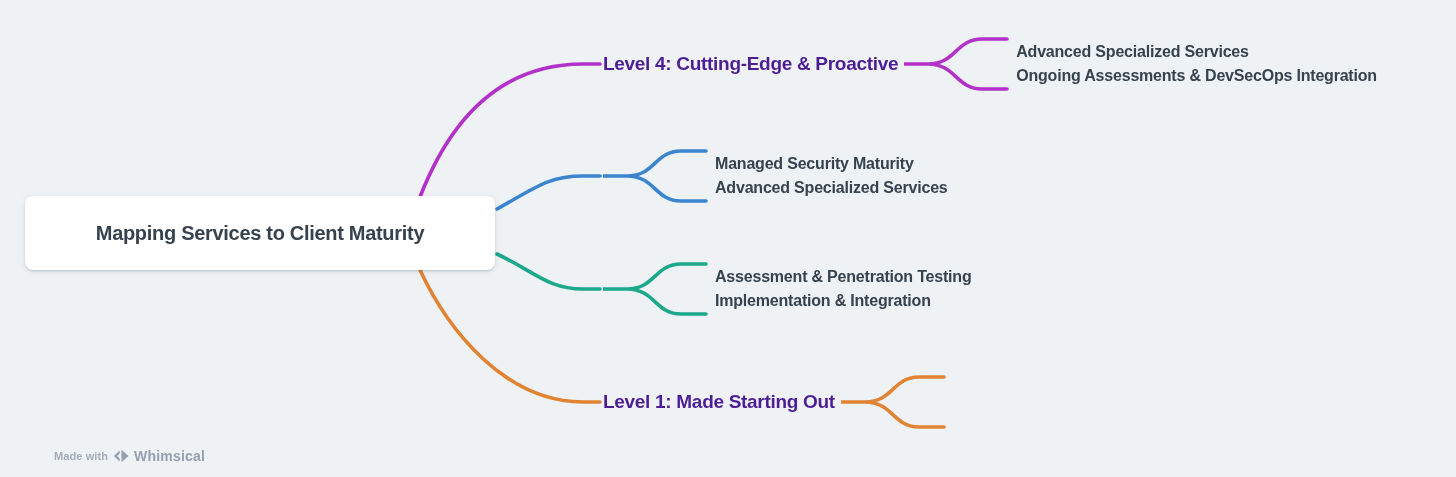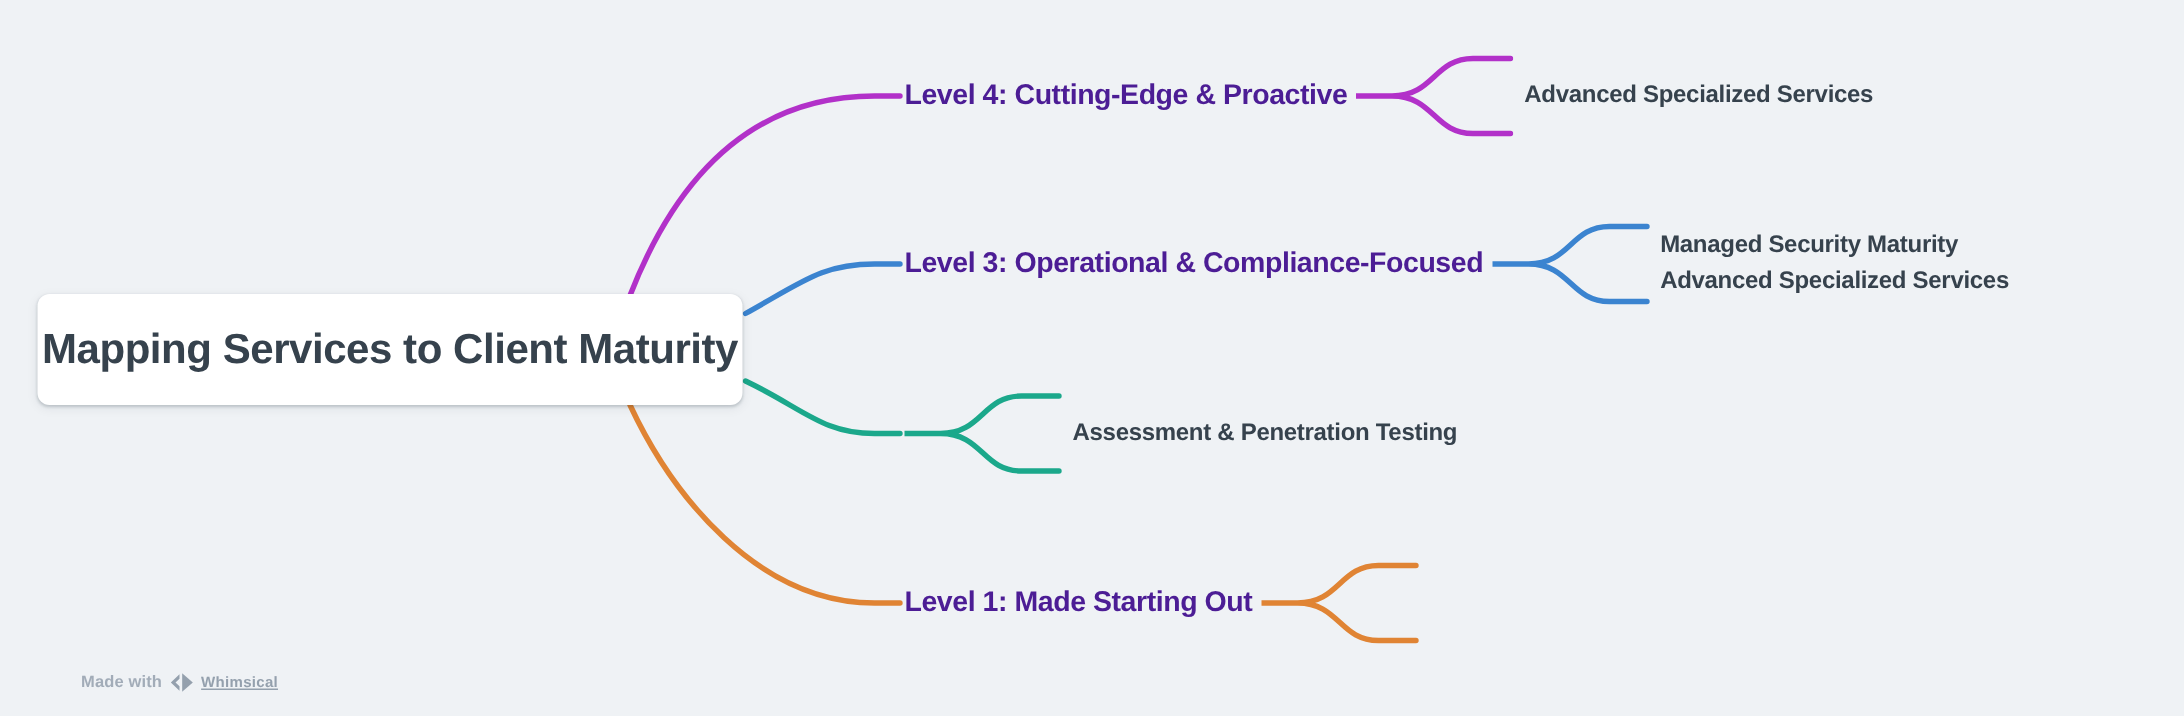--- a/index.html
+++ b/index.html
@@ -22,21 +22,21 @@
     left: 25px; top: 196px;
     width: 470px; height: 74px;
     background: #ffffff;
     border-radius: 8px;
     box-shadow: 0 1px 2px rgba(16,35,47,0.18), 0 2px 8px rgba(16,35,47,0.08);
     display: flex;
     align-items: center;
     justify-content: center;
   }
   .root-label {
-    font-size: 28px;
+    font-size: 20px;
     font-weight: 700;
     letter-spacing: -0.3px;
     color: #36424d;
     white-space: nowrap;
   }
   .branch {
     position: absolute;
     display: flex;
     align-items: center;
     height: 74px;
@@ -82,25 +82,24 @@
     cursor: pointer;
     padding-left: 30px;
   }
   .wm-made {
     font-size: 11px;
     font-weight: 700;
     color: #a2acb8;
     letter-spacing: 0.1px;
   }
   .wm-brand {
-    font-size: 10px;
+    font-size: 14px;
     font-weight: 700;
     color: #94a0ad;
     letter-spacing: 0.2px;
-    text-decoration: underline;
   }
   .wm-logo { display: block; }
 </style>
 </head>
 <body>
 
 <div class="canvas">
 
   <svg class="curves" viewBox="0 0 1456 477" fill="none" xmlns="http://www.w3.org/2000/svg">
     <path d="M 420 197 C 450 120, 500 64, 583 64 L 600 64" stroke-width="3.6" stroke-linecap="round" stroke="#b231c9"></path>
@@ -113,40 +112,41 @@
     <span class="root-label">Mapping Services to Client Maturity</span>
   </div>
 
   <div class="branch branch-l4">
     <span class="branch-label">Level 4: Cutting-Edge &amp; Proactive</span>
     <svg class="fork" width="105" height="58" viewBox="0 0 105 58" fill="none" xmlns="http://www.w3.org/2000/svg">
       <path d="M 0 29 L 24 29 M 24 29 C 52 29, 52 4, 78 4 L 103 4 M 24 29 C 52 29, 52 54, 78 54 L 103 54" stroke-width="3.6" stroke-linecap="round" stroke="#b231c9"></path>
     </svg>
     <div class="kids">
       <span class="kid">Advanced Specialized Services</span>
+      <span class="kid">Ongoing Assessments &amp; DevSecOps Integration</span>
     </div>
   </div>
 
   <div class="branch branch-l3">
-    <span class="branch-label">Level 3: Operational &amp; Compliance-Focused</span>
     <svg class="fork" width="105" height="58" viewBox="0 0 105 58" fill="none" xmlns="http://www.w3.org/2000/svg">
       <path d="M 0 29 L 24 29 M 24 29 C 52 29, 52 4, 78 4 L 103 4 M 24 29 C 52 29, 52 54, 78 54 L 103 54" stroke-width="3.6" stroke-linecap="round" stroke="#3b84d0"></path>
     </svg>
     <div class="kids">
       <span class="kid">Managed Security Maturity</span>
       <span class="kid">Advanced Specialized Services</span>
     </div>
   </div>
 
   <div class="branch branch-l2">
     <svg class="fork" width="105" height="58" viewBox="0 0 105 58" fill="none" xmlns="http://www.w3.org/2000/svg">
       <path d="M 0 29 L 24 29 M 24 29 C 52 29, 52 4, 78 4 L 103 4 M 24 29 C 52 29, 52 54, 78 54 L 103 54" stroke-width="3.6" stroke-linecap="round" stroke="#1ba88b"></path>
     </svg>
     <div class="kids">
       <span class="kid">Assessment &amp; Penetration Testing</span>
+      <span class="kid">Implementation &amp; Integration</span>
     </div>
   </div>
 
   <div class="branch branch-l1">
     <span class="branch-label">Level 1: Made Starting Out</span>
     <svg class="fork" width="105" height="58" viewBox="0 0 105 58" fill="none" xmlns="http://www.w3.org/2000/svg">
       <path d="M 0 29 L 24 29 M 24 29 C 52 29, 52 4, 78 4 L 103 4 M 24 29 C 52 29, 52 54, 78 54 L 103 54" stroke-width="3.6" stroke-linecap="round" stroke="#e08434"></path>
     </svg>
     <div class="kids">
     </div>

